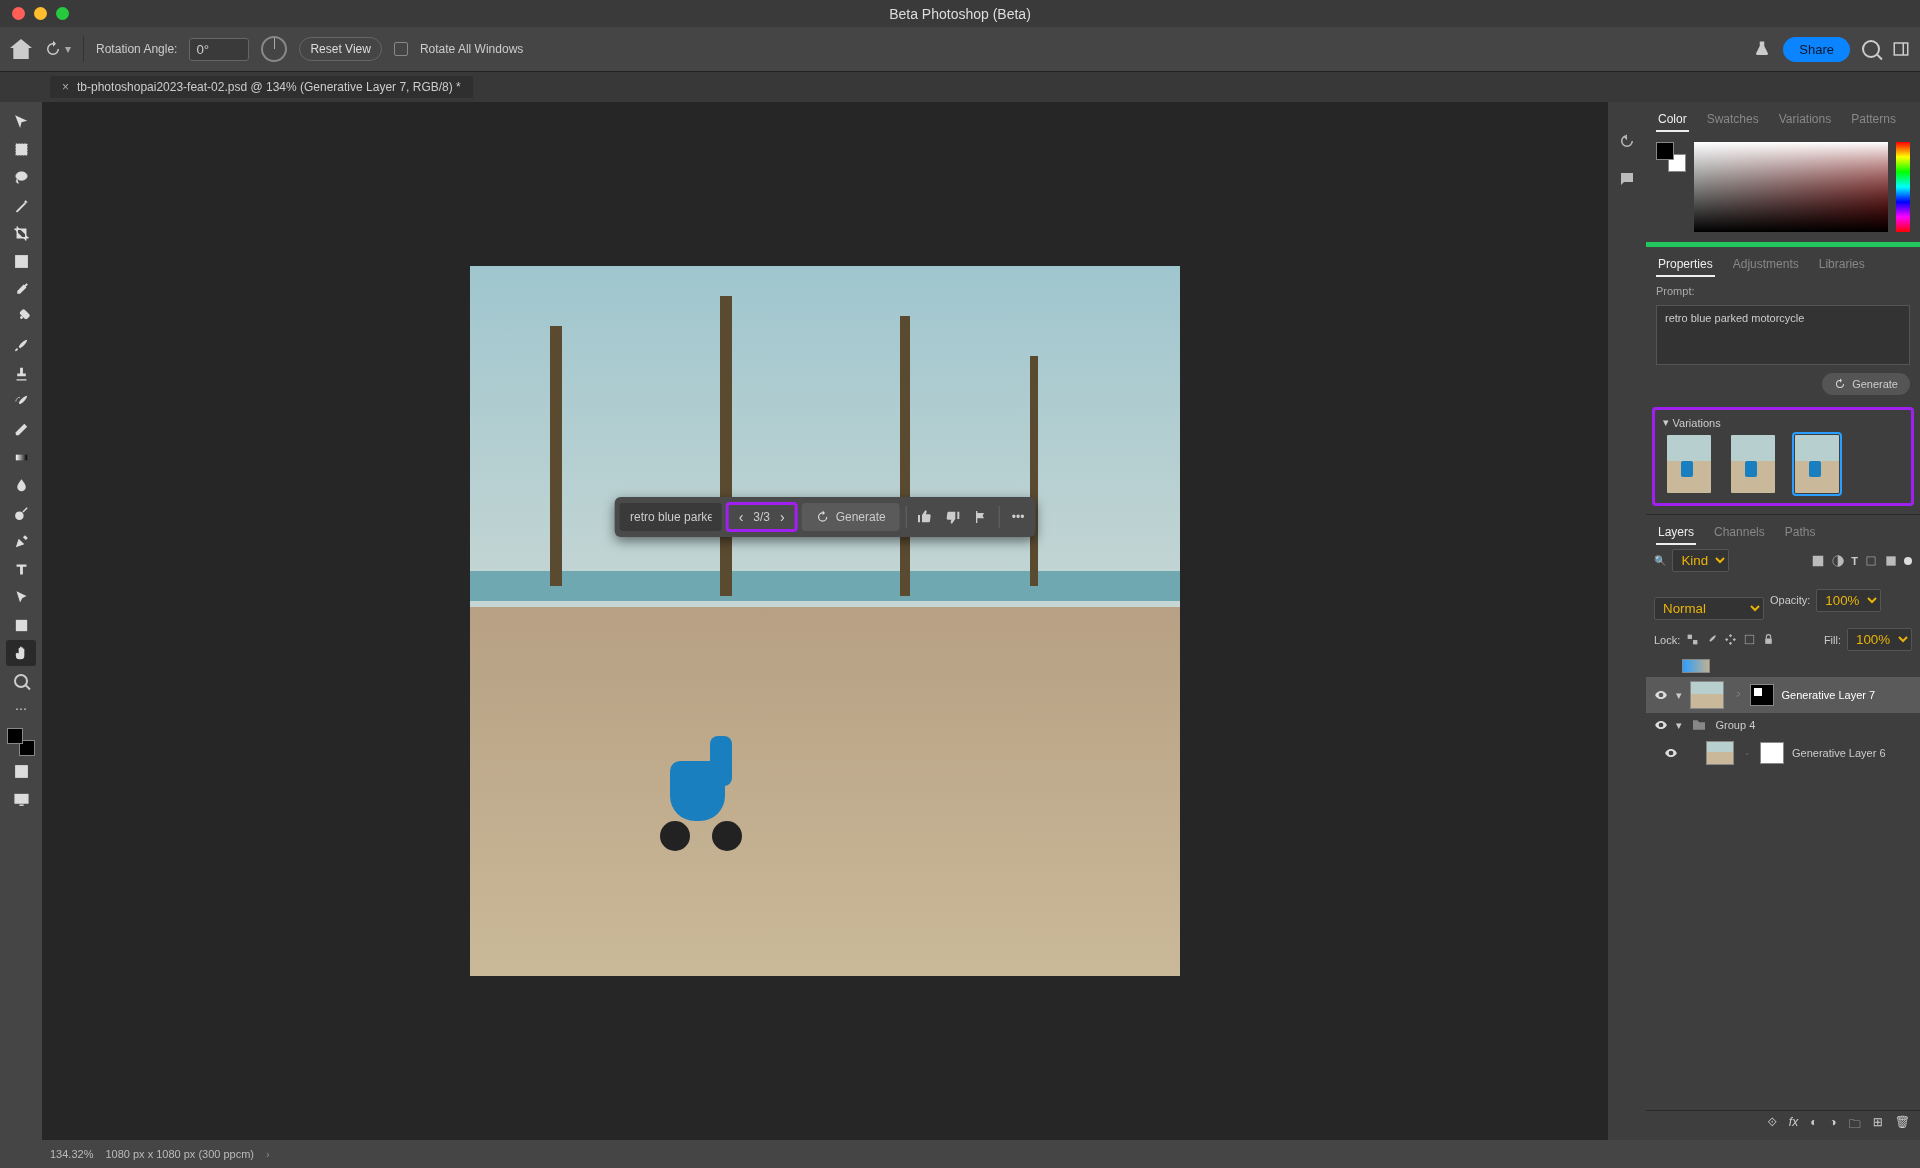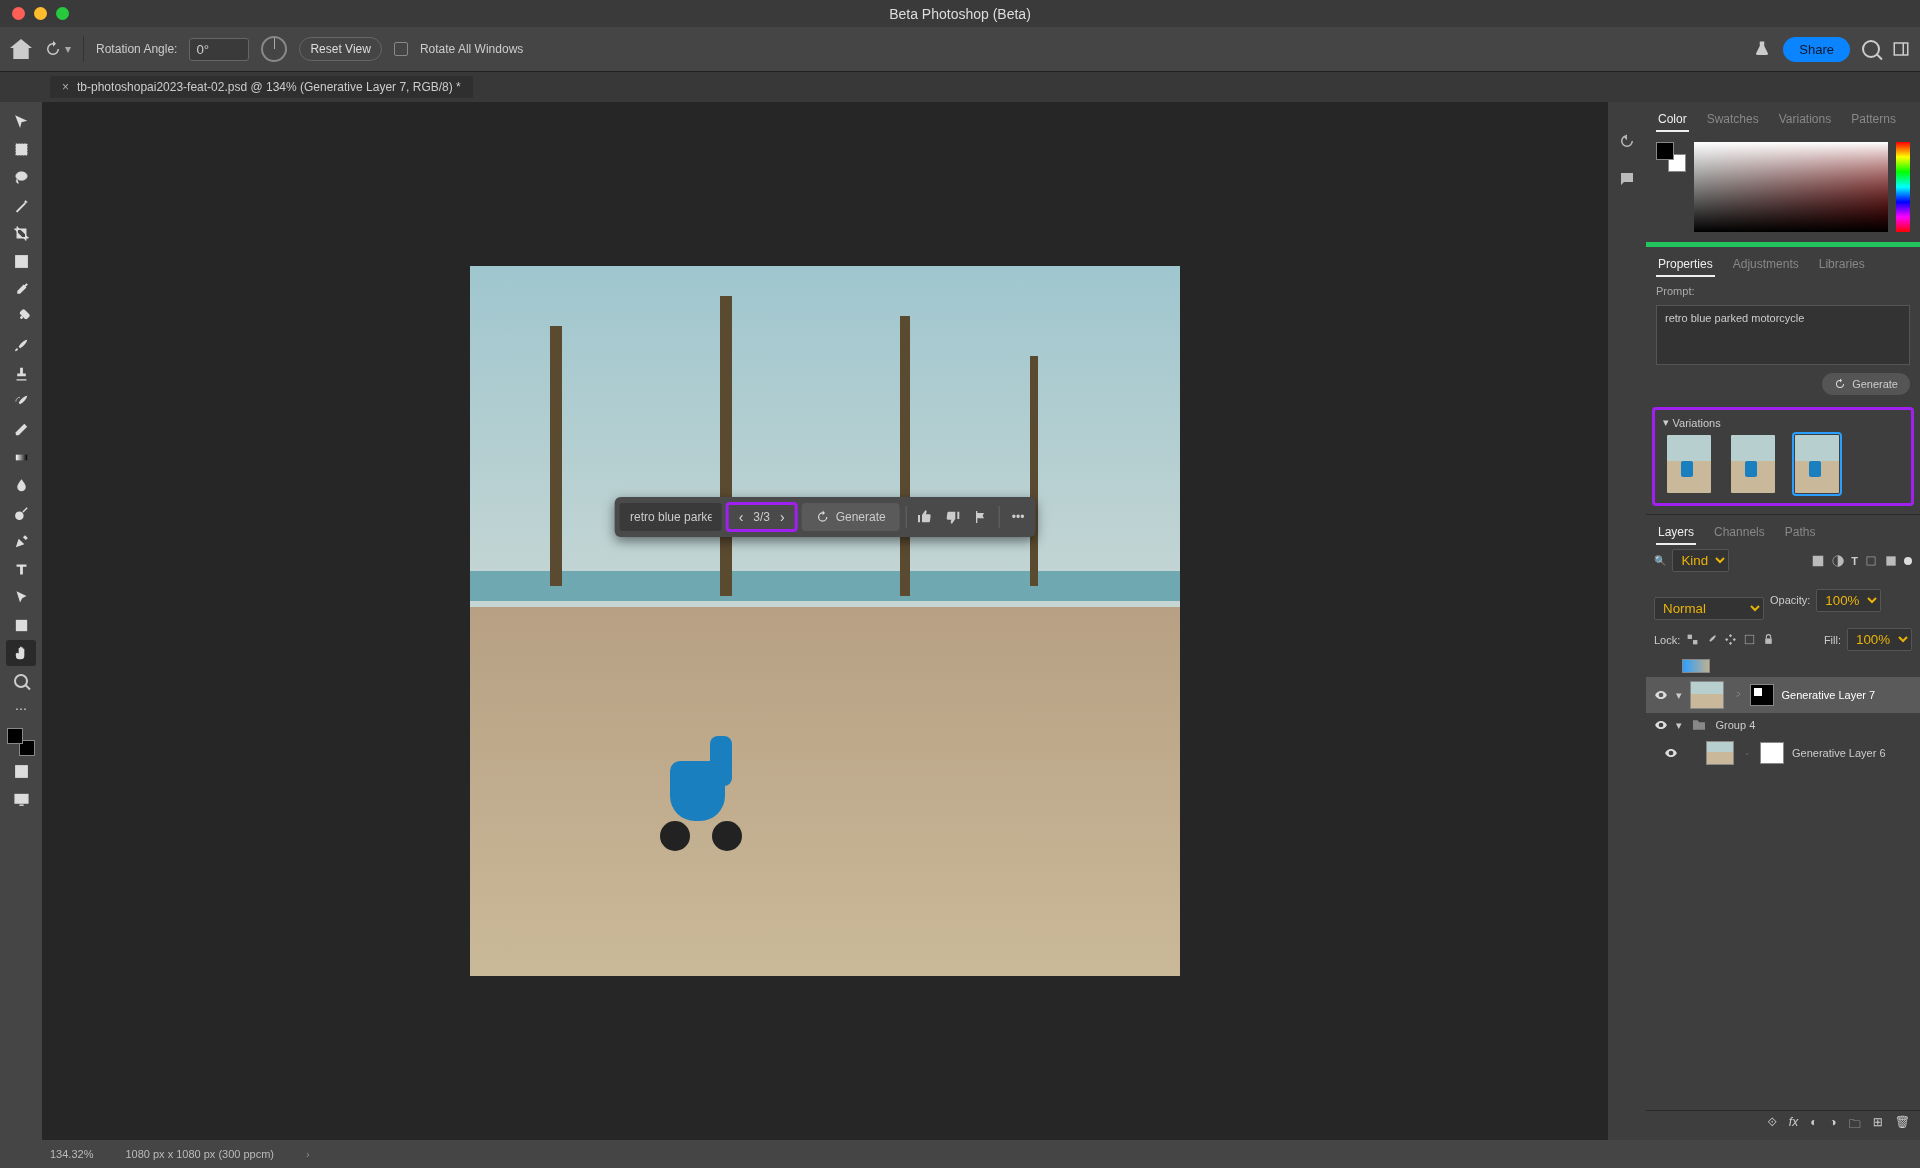--- a/index.html
+++ b/index.html
@@ -92,21 +92,21 @@
 .sel-sm{background:#333;border:1px solid #555;color:#eab308;padding:2px 4px;border-radius:2px;}
 .layer-row { display:flex; align-items:center; gap:8px; padding:4px 8px; font-size:11px;}
 .layer-row.sel{background:#5a5a5a;}
 .eye{width:14px;height:14px;}
 .lthumb{width:34px;height:28px;background:#2b9fff;border:1px solid #888;}
 .lmask{width:24px;height:22px;background:#fff;border:1px solid #888;}
 .link-ic{width:10px;height:14px;}
 .layer-foot{margin-top:auto;display:flex;justify-content:flex-end;gap:12px;padding:4px 10px;border-top:1px solid #2a2a2a;}
 
 
-.status { height:28px; background:#454545; display:flex; align-items:center; padding:0 50px; gap:32px; font-size:11px; color:#bbb;}
+.status { height:28px; background:#454545; display:flex; align-items:center; padding:0 50px; gap:12px; font-size:11px; color:#bbb;}
 
 
 .i-search{width:18px;height:18px;border:2px solid #ccc;border-radius:50%;position:relative;}
 .i-search:after{content:"";position:absolute;width:7px;height:2px;background:#ccc;right:-5px;bottom:-2px;transform:rotate(45deg);}
 </style>
 </head>
 <body>
 
 <div class="titlebar">
   <div class="traffic">

